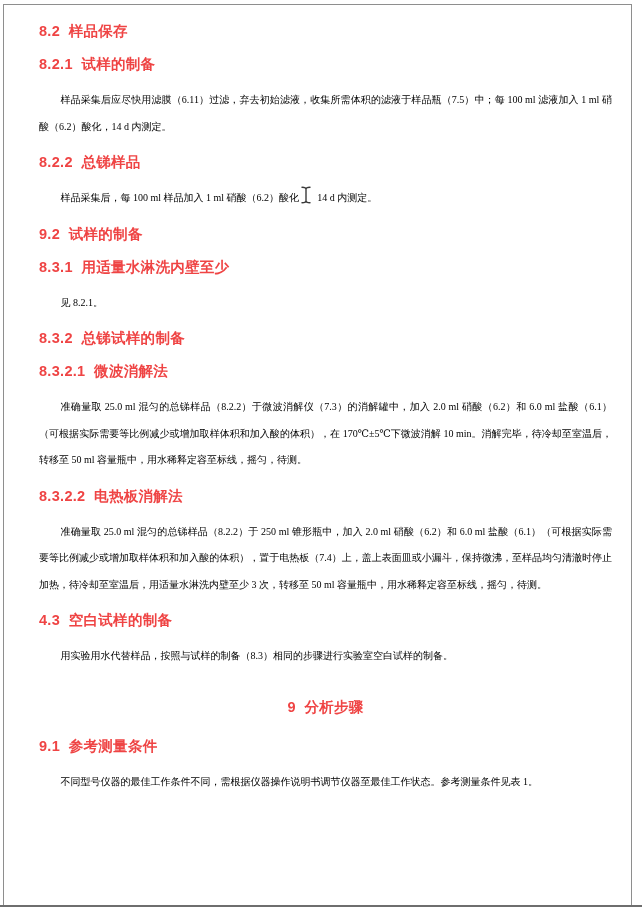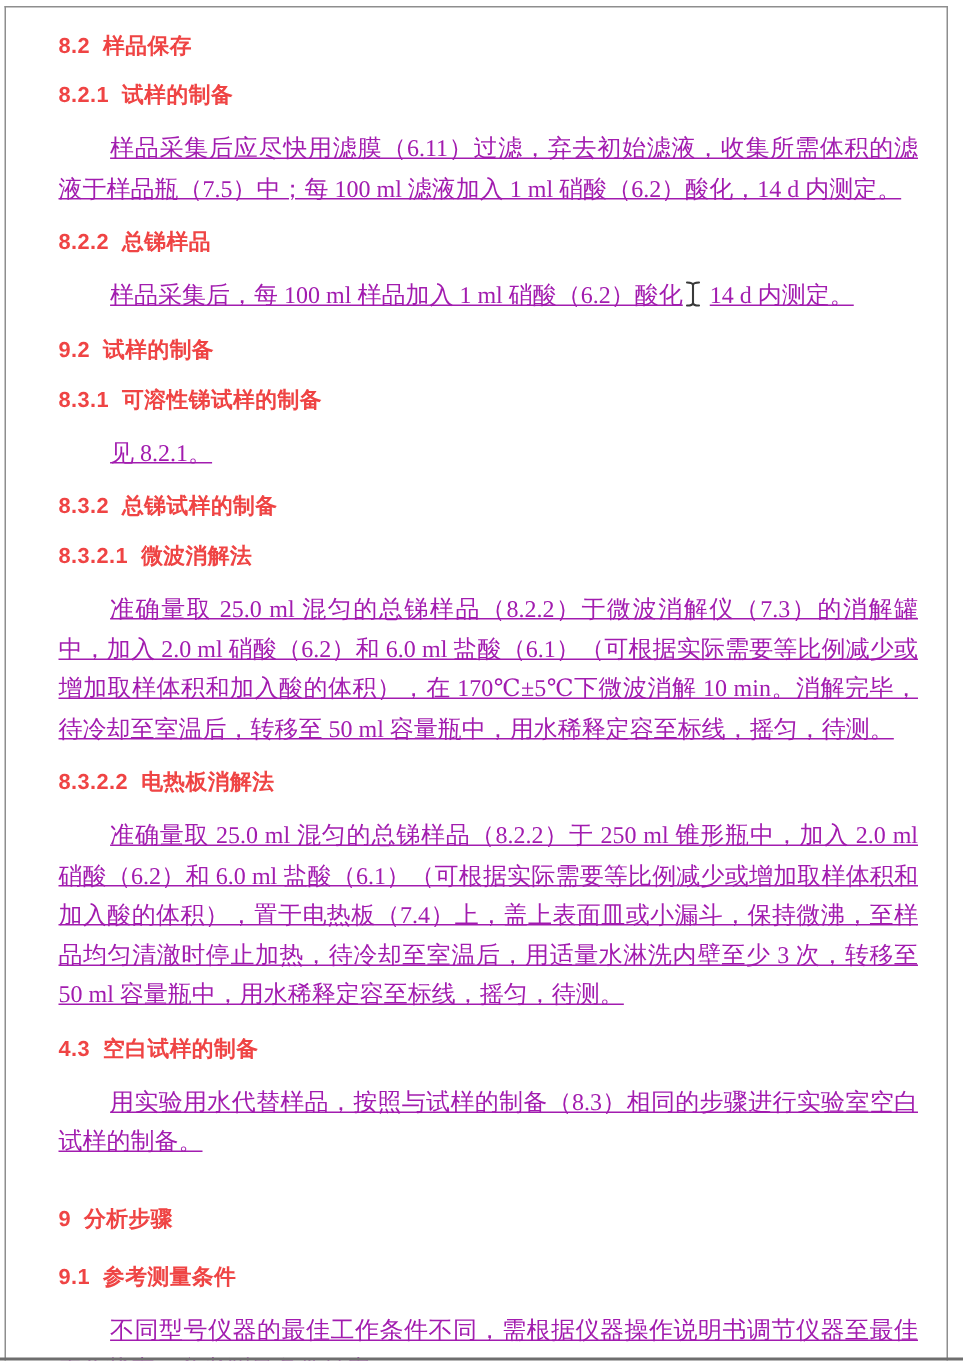--- a/index.html
+++ b/index.html
@@ -41,32 +41,32 @@
     font-weight: 700;
     font-size: 14.5px;
     line-height: 21px;
     color: #ef4444;
     margin: 12px 0;
     white-space: pre-wrap;
     letter-spacing: 0.3px;
   }
   .heading.chapter {
     margin-top: 27px;
+    text-align: center;
   }
   .heading.sub-chapter {
     margin-top: 18px;
   }
   .para {
-    font-size: 16px;
+    font-size: 10px;
     line-height: 26.5px;
     margin: 12px 0;
     text-indent: 2.15em;
     text-align: justify;
-    color: #a21caf;
-    text-decoration: underline;
+    color: #000000;
   }
   .ibeam {
     display: inline-block;
     width: 12px;
     height: 18px;
     margin: 0 5px 0 1px;
     vertical-align: -3px;
   }
   .ibeam svg { display: block; }
 </style>
@@ -82,21 +82,21 @@
   <p class="para">样品采集后应尽快用滤膜（6.11）过滤，弃去初始滤液，收集所需体积的滤液于样品瓶（7.5）中；每 100 ml 滤液加入 1 ml 硝酸（6.2）酸化，14 d 内测定。</p>
 
   <div class="heading">8.2.2  总锑样品</div>
 
   <p class="para"><span>样品采集后，每 100 ml 样品加入 1 ml 硝酸（6.2）酸化</span><span class="ibeam"><svg width="12" height="18" viewBox="0 0 12 18">
           <path d="M2 1.3 Q6 1.3 6 3.2 L6 14.8 Q6 16.7 2 16.7 M10 1.3 Q6 1.3 6 3.2 M10 16.7 Q6 16.7 6 14.8" stroke="#3a3a3a" stroke-width="1.4" fill="none" stroke-linecap="round"></path>
         </svg></span><span>14 d 内测定。</span></p>
 
   <div class="heading">9.2  试样的制备</div>
 
-  <div class="heading">8.3.1  可溶性锑试样的制备</div>
+  <div class="heading">8.3.1  用适量水淋洗内壁至少</div>
 
   <p class="para">见 8.2.1。</p>
 
   <div class="heading">8.3.2  总锑试样的制备</div>
 
   <div class="heading">8.3.2.1  微波消解法</div>
 
   <p class="para">准确量取 25.0 ml 混匀的总锑样品（8.2.2）于微波消解仪（7.3）的消解罐中，加入 2.0 ml 硝酸（6.2）和 6.0 ml 盐酸（6.1）（可根据实际需要等比例减少或增加取样体积和加入酸的体积），在 170℃±5℃下微波消解 10 min。消解完毕，待冷却至室温后，转移至 50 ml 容量瓶中，用水稀释定容至标线，摇匀，待测。</p>
 
   <div class="heading">8.3.2.2  电热板消解法</div>

